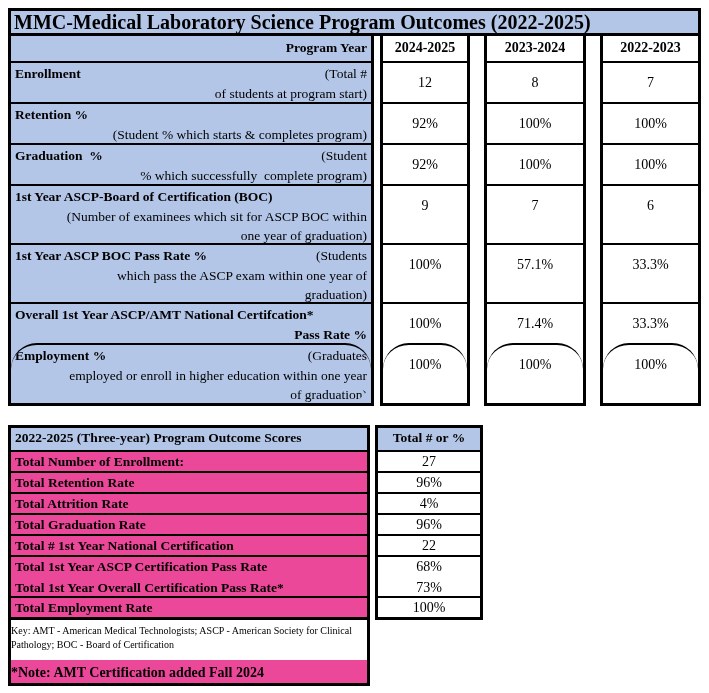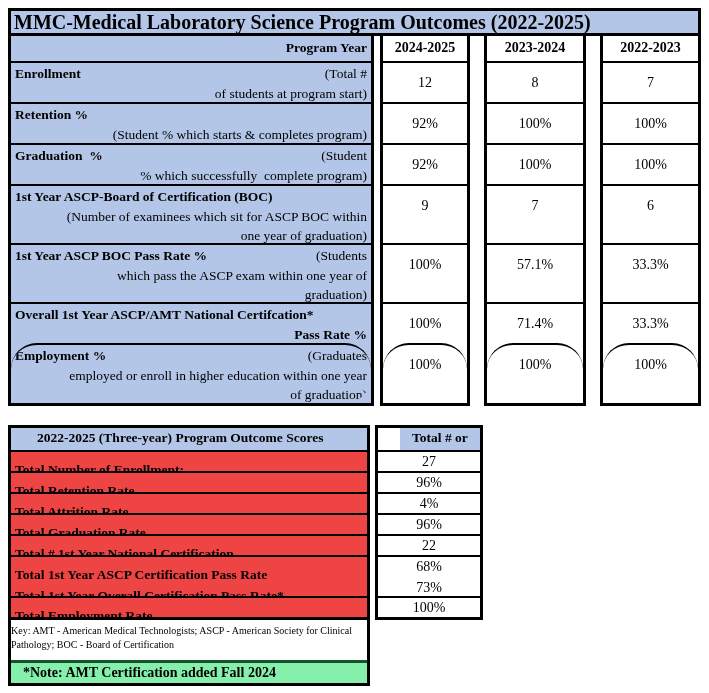--- a/index.html
+++ b/index.html
@@ -30,31 +30,31 @@
   .vcell { text-align:center; font-size:14px; line-height:19px; padding-top:10px; background:#fff; }
   .rh2 { height:41px; } .rh3 { height:59px; } .rh7 { height:60px;border-radius:26px; }
 
   
   .bottom-table { position:absolute; left:8px; top:425px; display:flex; align-items:flex-start; }
   .bcol { box-sizing:border-box; border:3px solid #000; }
   .bcol-l { width:362px; background:#B4C6E7; }
   .bgap { width:5px; background:#fff; }
   .bcol-v { width:108px; background:#fff;font-family:Liberation Serif, serif; }
   .bcell { box-sizing:border-box; border-top:2px solid #000; overflow:hidden; }
-  .bcol .bcell:first-child { border-top:none;margin-left:22px; }
+  .bcol .bcell:first-child { border-top:none; }
   .bhead { height:22px; font-weight:bold; font-size:13.5px; line-height:20px; padding:0 4px; background:#B4C6E7; }
   .bvhead { text-align:center; }
-  .blcell { height:21px; font-weight:bold; font-size:13.5px; line-height:19px; padding:8px 4px; background:#ef4444; }
+  .blcell { height:21px; font-weight:bold; font-size:13.5px; line-height:19px; padding:0 4px; background:#ec4899; }
   .bvcell { height:21px; text-align:center; font-size:14px; line-height:19px; background:#fff; }
   .bdh { height:41px; }
   .bln { line-height:20.5px; white-space:pre-wrap; }
   .keycell { height:43px; background:#fff; font-size:10px; line-height:14px; padding:4px 0 0;
              border-top:3px solid #000; font-weight:normal; }
-  .notecell { height:23px; background:#86efac; font-weight:bold; font-size:14px; line-height:20px;
-              padding:0 12px; border-top:3px solid #14532d; }
+  .notecell { height:23px; background:#ec4899; font-weight:bold; font-size:14px; line-height:20px;
+              padding:0 0; border-top:3px solid #ec4899; }
 </style>
 </head>
 <body>
 
 <div class="page">
 
   <div class="top-table">
     <div class="t-title">MMC-Medical Laboratory Science Program Outcomes (2022-2025)</div>
     <div class="cols">
 

